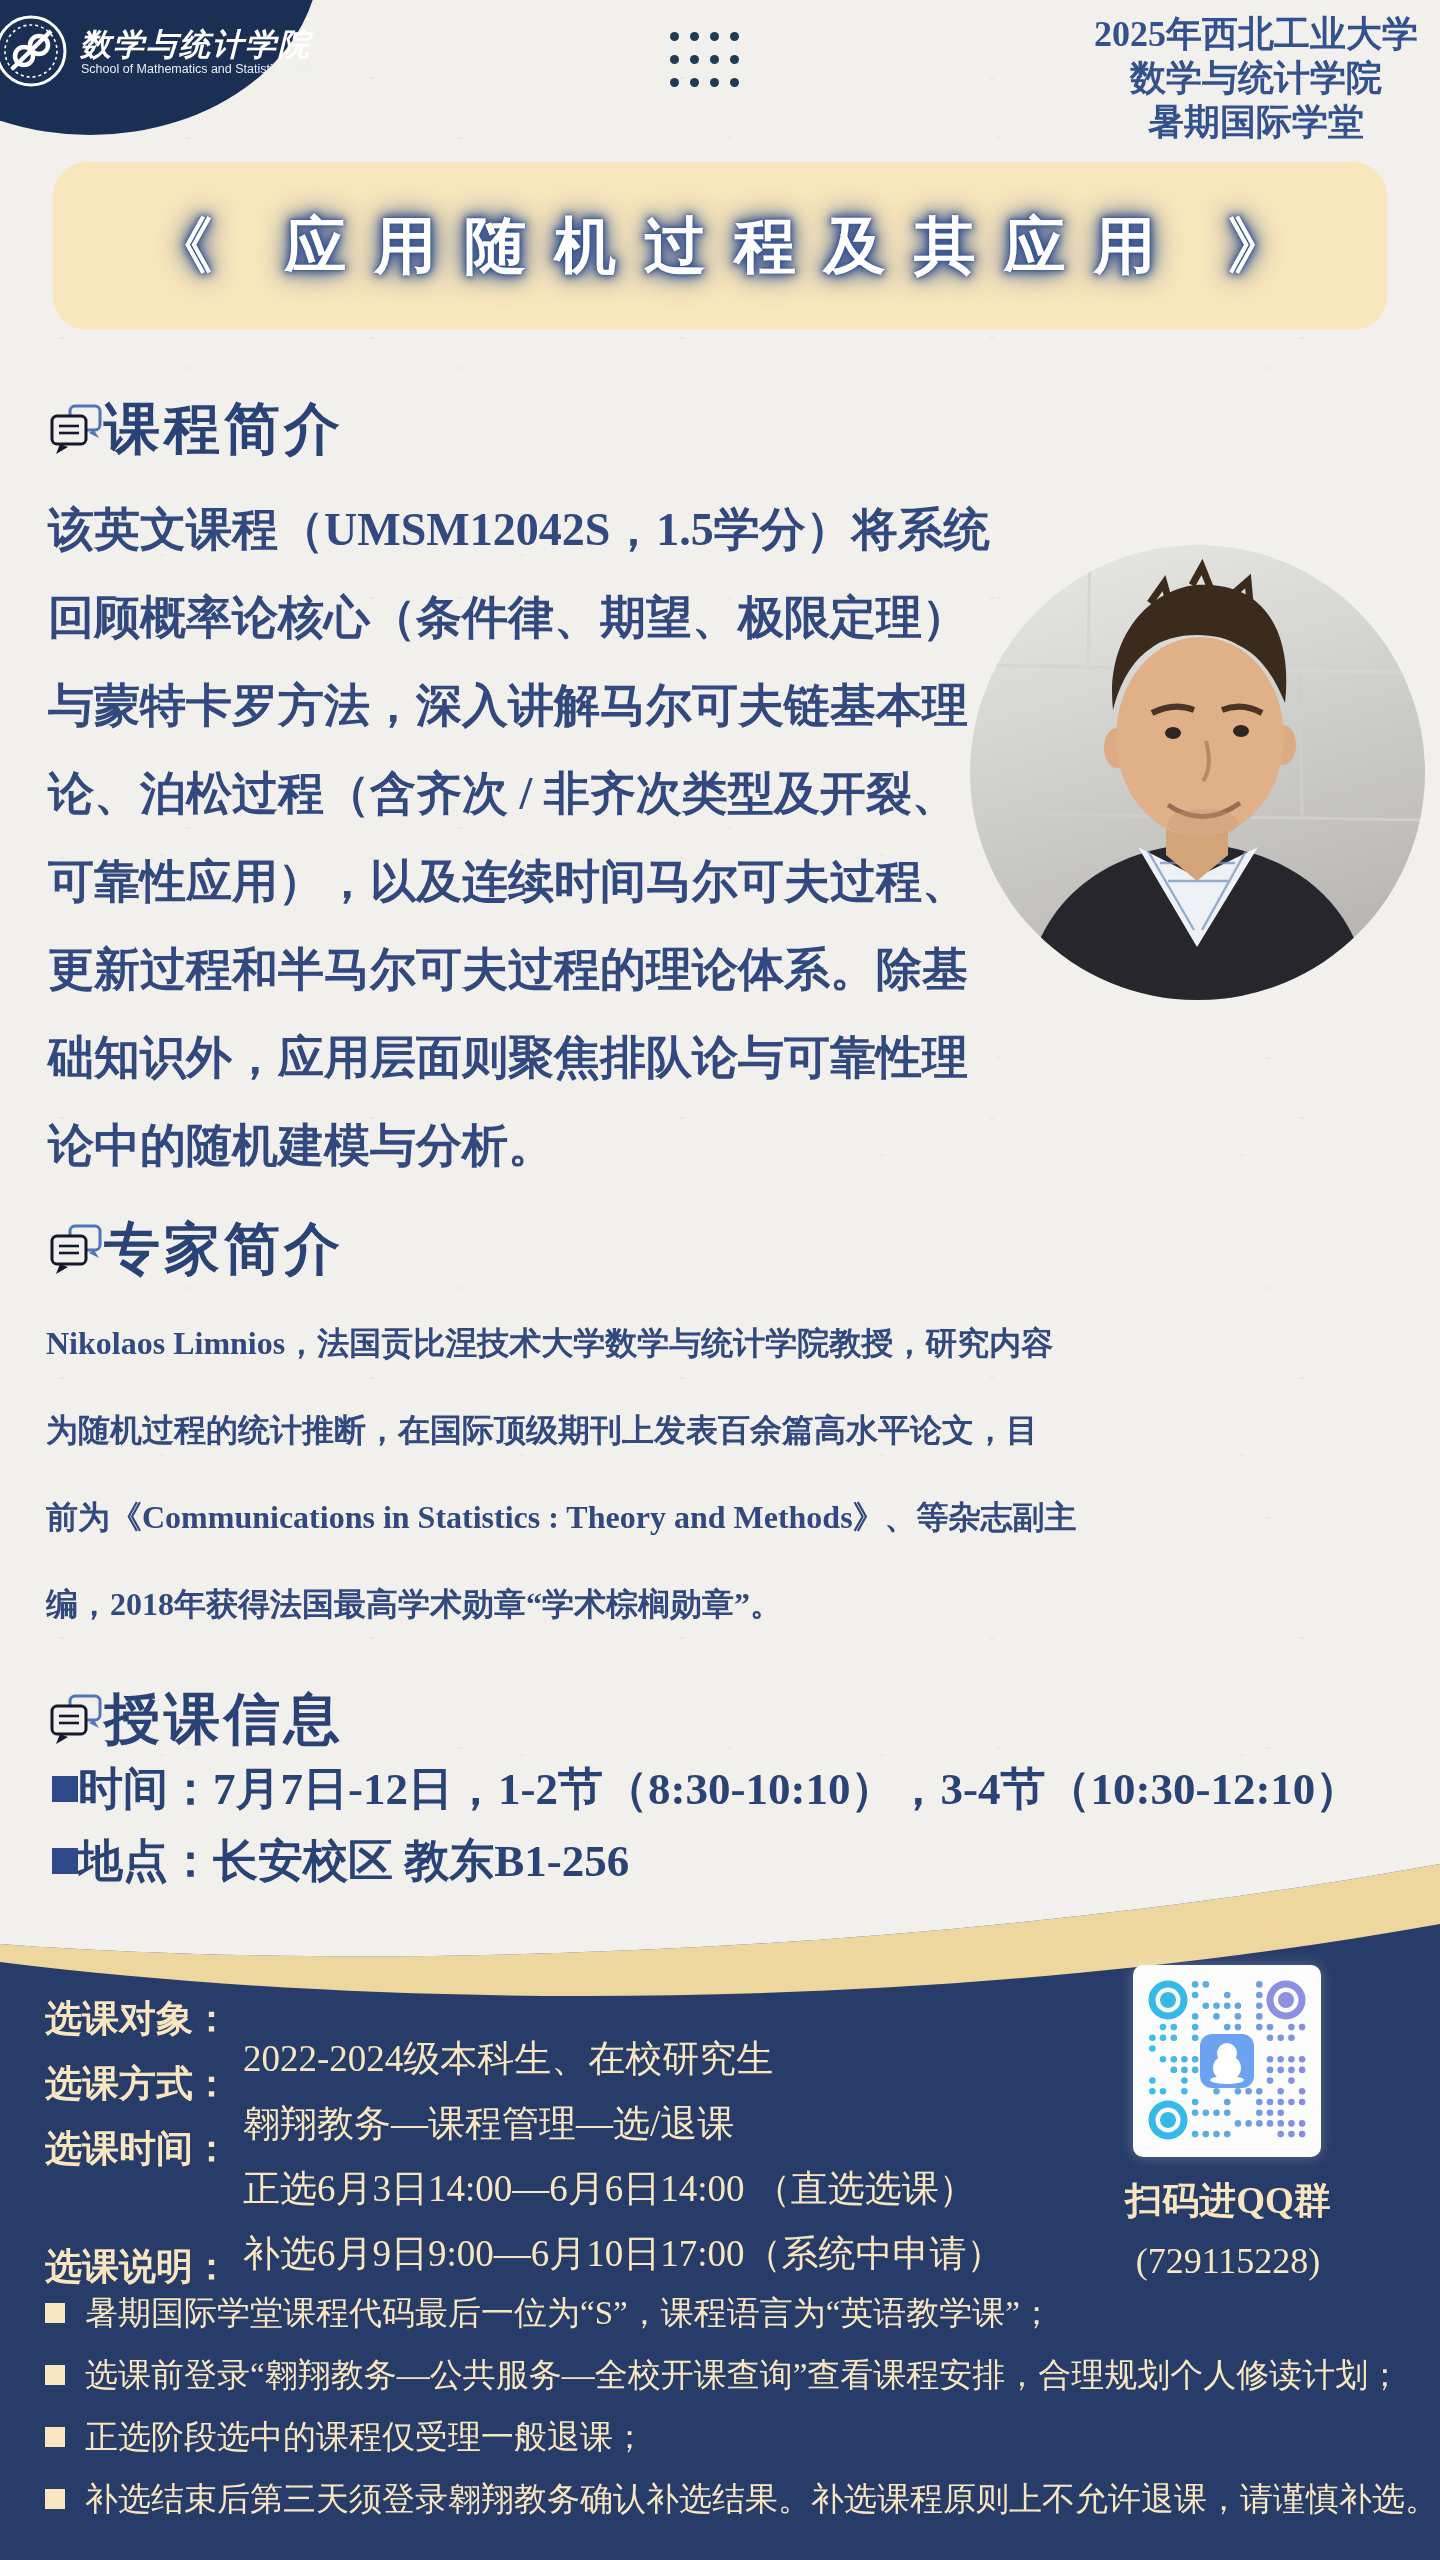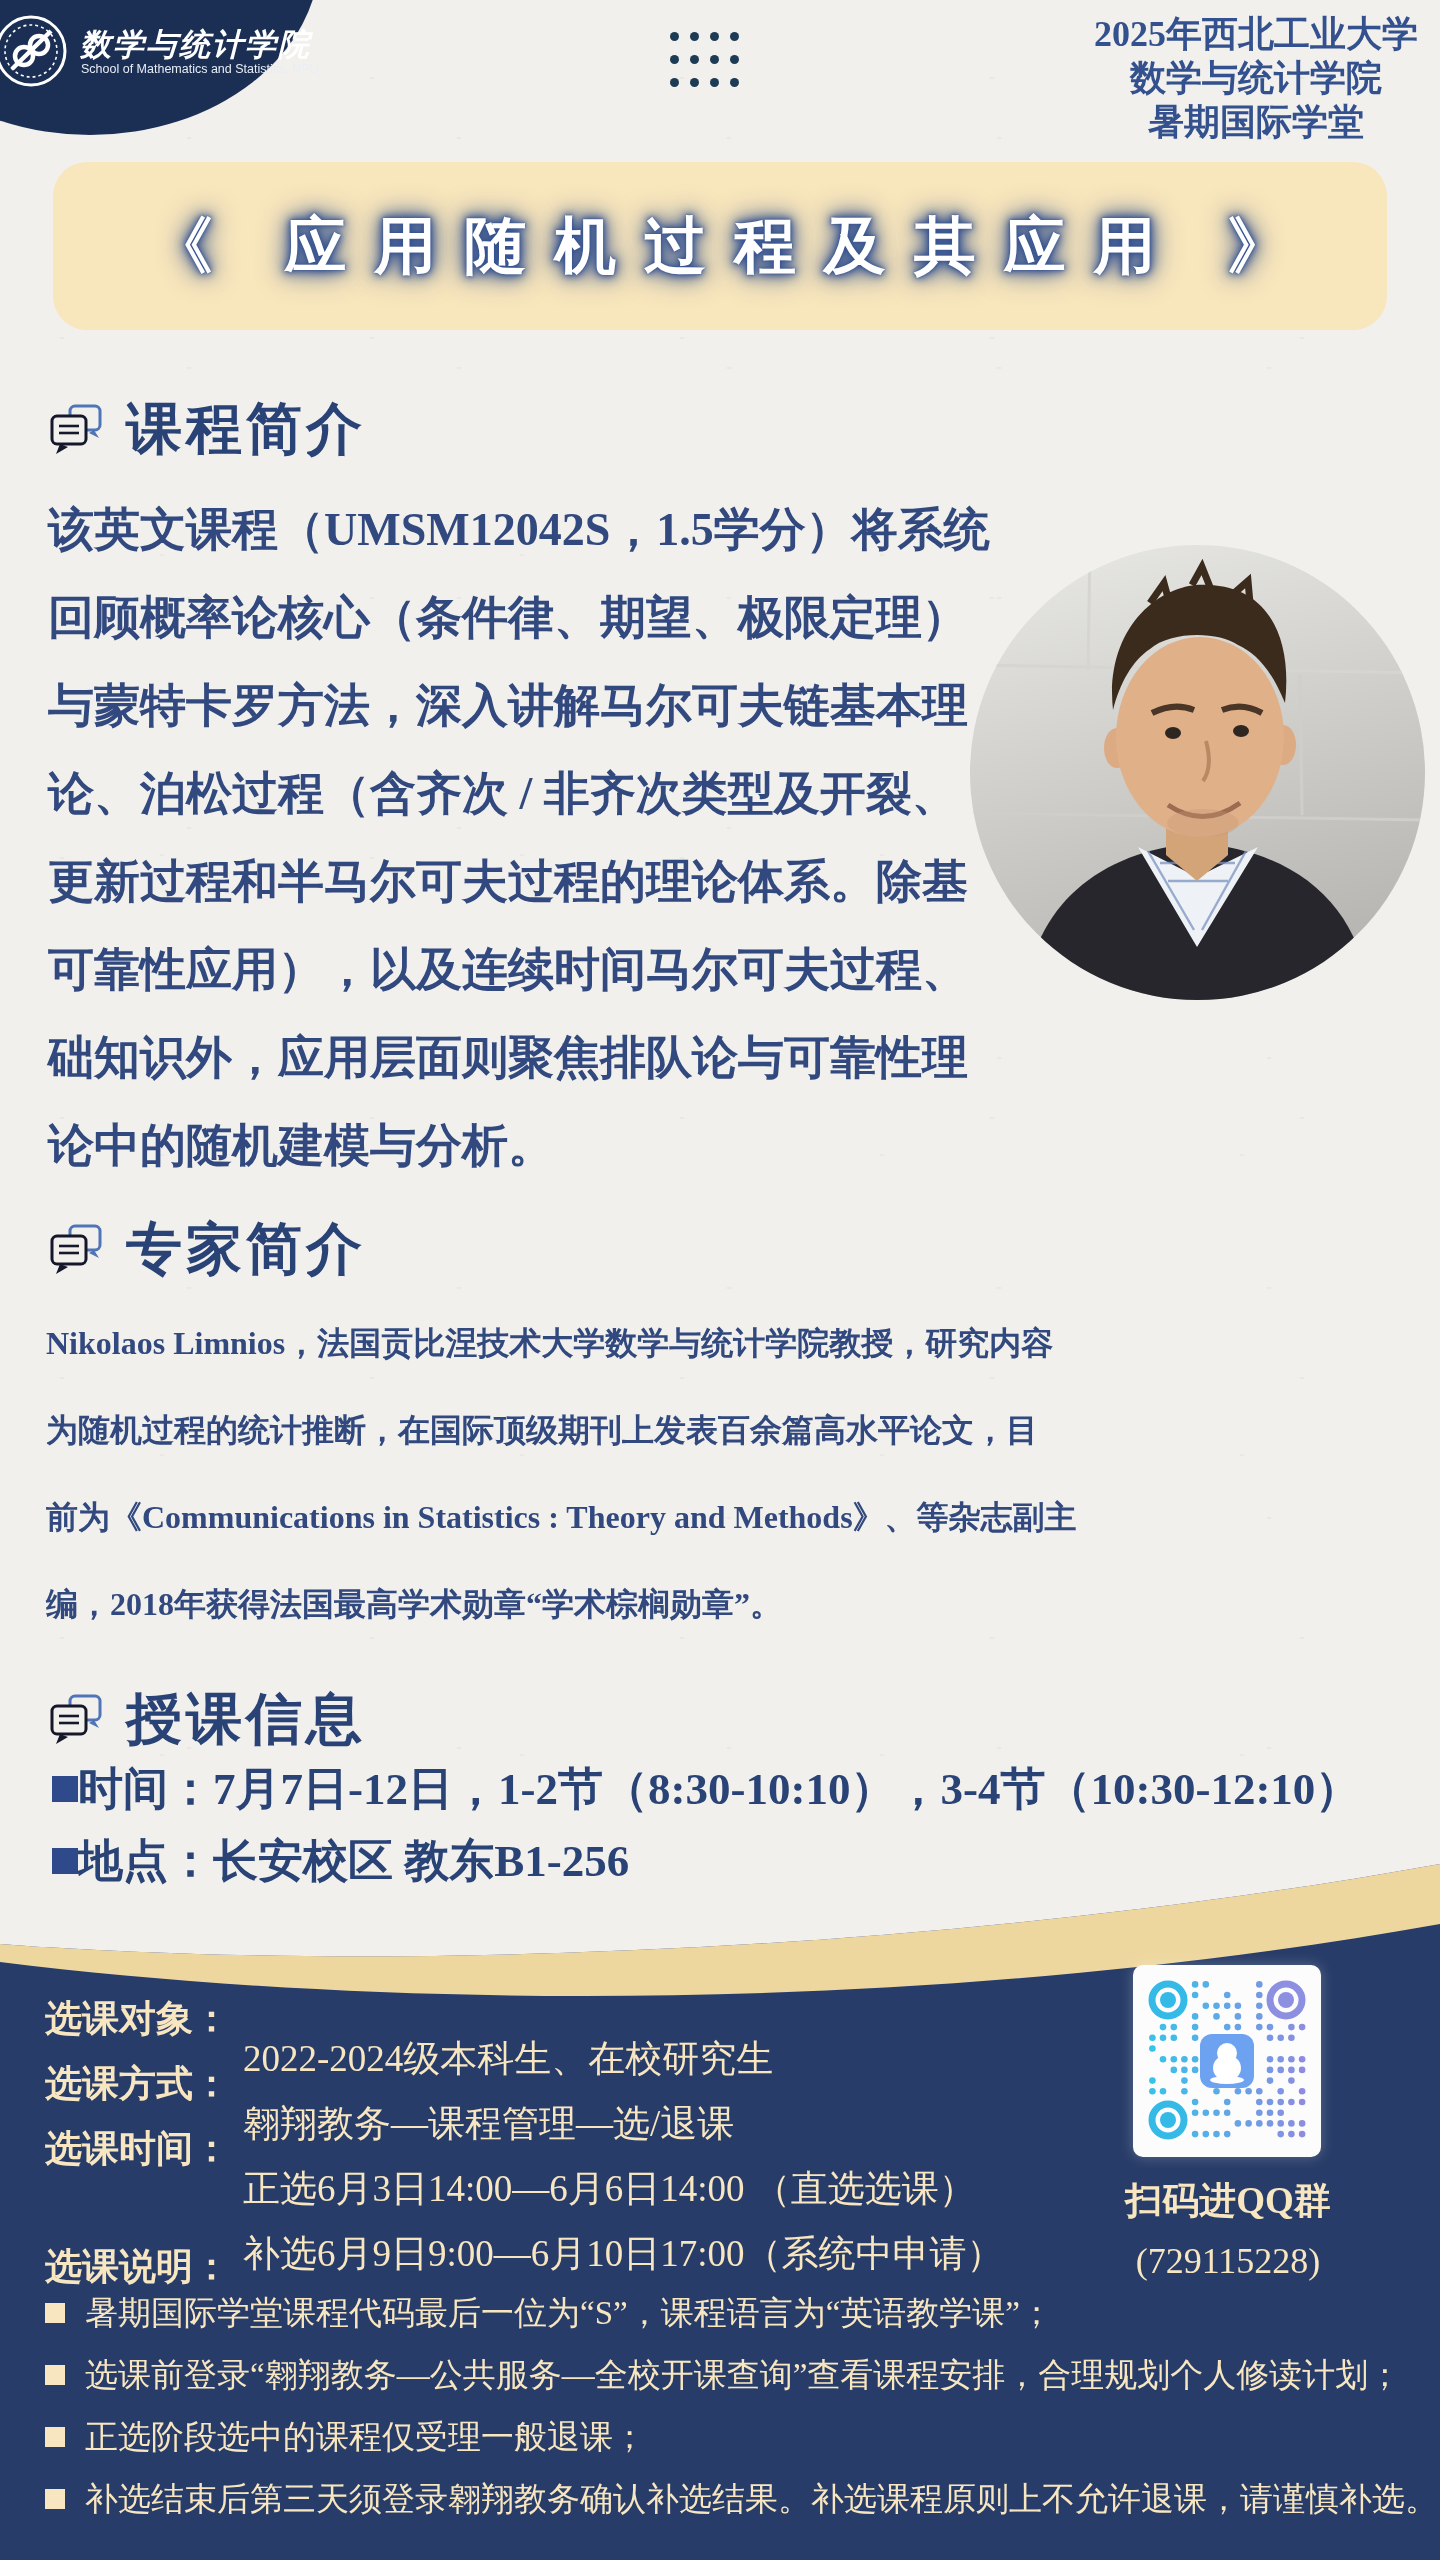--- a/index.html
+++ b/index.html
@@ -28,21 +28,21 @@
   .event-title{right:16px;top:12px;width:336px;text-align:center;color:var(--event-text);
     font-size:36px;font-weight:bold;line-height:44px;z-index:2;}
 
   
   .banner{left:53px;top:162px;width:1334px;height:168px;background:var(--cream-banner);border-radius:34px;
     display:flex;align-items:center;justify-content:center;z-index:2;}
   .banner-text{color:#ffffff;font-size:62px;font-weight:bold;letter-spacing:0.45em;text-indent:0.45em;white-space:nowrap;
     text-shadow:0 0 2px #32508f,0 0 6px #32508f,0 0 12px #32508f,0 0 20px #32508f,0 0 30px rgba(50,80,143,.85);}
 
   
-  .sec-heading{display:flex;align-items:center;gap:22px;z-index:3;justify-content:space-between;}
+  .sec-heading{display:flex;align-items:center;z-index:3;justify-content:space-between;}
   .sec-heading .label{color:var(--heading-navy);font-size:56px;font-weight:bold;letter-spacing:4px;}
   .h-course{left:48px;top:392px;}
   .h-expert{left:48px;top:1212px;}
   .h-schedule{left:48px;top:1682px;}
 
   
   .course-text{left:48px;top:486px;width:920px;z-index:2;}
   .course-text .body-line{height:88px;line-height:88px;font-size:46px;font-weight:bold;color:var(--body-text);white-space:nowrap;}
   .expert-text{left:46px;top:1300px;width:1352px;z-index:2;}
   .expert-text .body-line{height:87px;line-height:87px;font-size:32px;font-weight:bold;color:var(--body-text);white-space:nowrap;}
@@ -127,22 +127,22 @@
       <line x1="11" y1="24" x2="31" y2="24" stroke="#15182b" stroke-width="2.6"></line>
       <line x1="11" y1="31" x2="31" y2="31" stroke="#15182b" stroke-width="2.6"></line>
     </svg>
     <span class="label">课程简介</span>
   </div>
   <div class="abs course-text">
       <div class="body-line">该英文课程（UMSM12042S，1.5学分）将系统</div>
       <div class="body-line">回顾概率论核心（条件律、期望、极限定理）</div>
       <div class="body-line">与蒙特卡罗方法，深入讲解马尔可夫链基本理</div>
       <div class="body-line">论、泊松过程（含齐次 / 非齐次类型及开裂、</div>
+      <div class="body-line">可靠性应用），以及连续时间马尔可夫过程、</div>
       <div class="body-line">更新过程和半马尔可夫过程的理论体系。除基</div>
-      <div class="body-line">可靠性应用），以及连续时间马尔可夫过程、</div>
       <div class="body-line">础知识外，应用层面则聚焦排队论与可靠性理</div>
       <div class="body-line">论中的随机建模与分析。</div>
     </div>
 
   <svg class="abs photo" viewBox="0 0 455 455">
     <defs>
       <clipPath id="pc">
           <circle cx="227.5" cy="227.5" r="227.5"></circle>
         </clipPath>
       <linearGradient id="wall" x1="0" y1="0" x2="0.3" y2="1">

